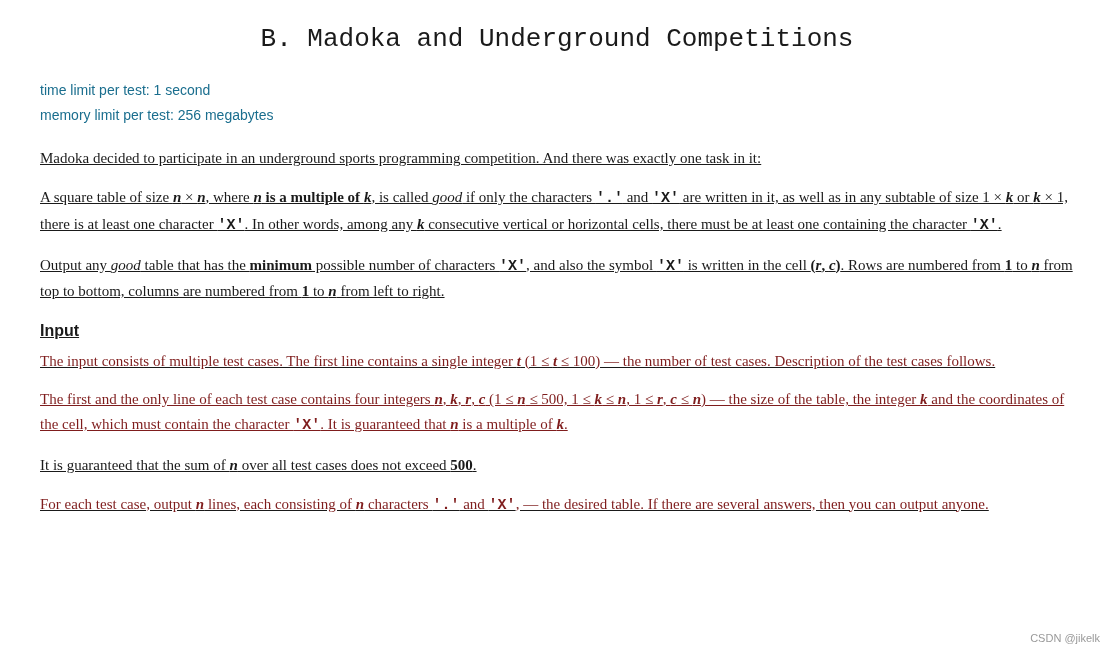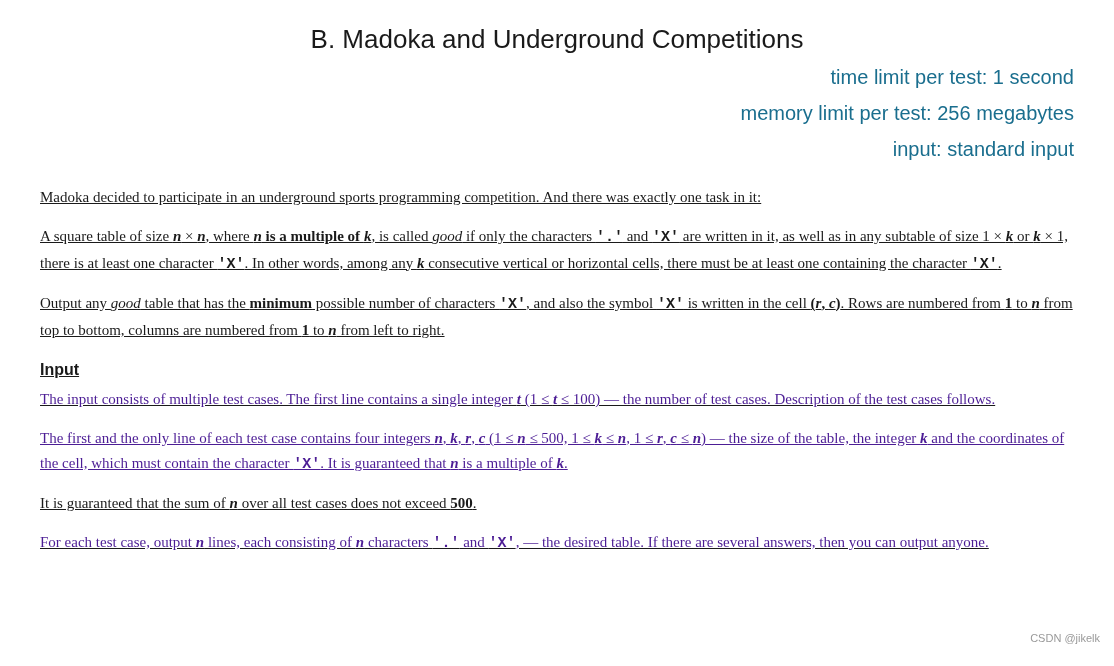--- a/index.html
+++ b/index.html
@@ -10,46 +10,46 @@
       color: #1a1a1a;
       padding: 24px 40px 40px 40px;
       max-width: 1114px;
       min-height: 666px;
     }
     .page-title {
       text-align: center;
       font-size: 26px;
       font-weight: normal;
       color: #1a1a1a;
-      margin-bottom: 4px;
-      font-family: Liberation Sans, sans-serif;
+      margin-bottom: 24px;
+      font-family: Liberation Mono, monospace;
     }
     .meta-info {
-      text-align: right;
+      text-align: left;
       color: #1a6e8e;
-      font-size: 20px;
+      font-size: 14px;
       line-height: 1.8;
       margin-bottom: 18px;
       font-family: Arial, sans-serif;
     }
     .section {
       margin-bottom: 14px;
       line-height: 1.65;
       font-size: 15px;
       text-decoration: underline;
     }
     .section-heading {
       font-weight: bold;
       font-size: 16px;
       margin-bottom: 4px;
       color: #1a1a1a;
       font-family: Arial, sans-serif;
     }
     .blue-text {
-      color: #4c1d95;
+      color: #7f1d1d;
     }
     code, .mono {
       font-family: 'Courier New', Courier, monospace;
       font-weight: bold;
     }
     em { font-style: italic; }
     strong { font-weight: bold; }
     .watermark {
       position: fixed;
       bottom: 22px;
@@ -61,21 +61,20 @@
     .math-italic { font-style: italic; font-weight: bold; }
   </style>
 </head>
 <body>
 
 <h1 class="page-title">B. Madoka and Underground Competitions</h1>
 
 <div class="meta-info">
   <div>time limit per test: 1 second</div>
   <div>memory limit per test: 256 megabytes</div>
-  <div>input: standard input</div>
 </div>
 
 <div class="section">
   Madoka decided to participate in an underground sports programming competition. And there was exactly one task in it:
 </div>
 
 <div class="section">
   A square table of size <span class="math-italic">n</span> × <span class="math-italic">n</span>, where <strong><span class="math-italic">n</span> is a multiple of <span class="math-italic">k</span></strong>, is called <em>good</em> if only the characters <code>'.'</code> and <code>'X'</code> are written in it, as well as in any subtable of size 1 × <span class="math-italic">k</span> or <span class="math-italic">k</span> × 1, there is at least one character <code>'X'</code>. In other words, among any <span class="math-italic">k</span> consecutive vertical or horizontal cells, there must be at least one containing the character <code>'X'</code>.
 </div>
 

